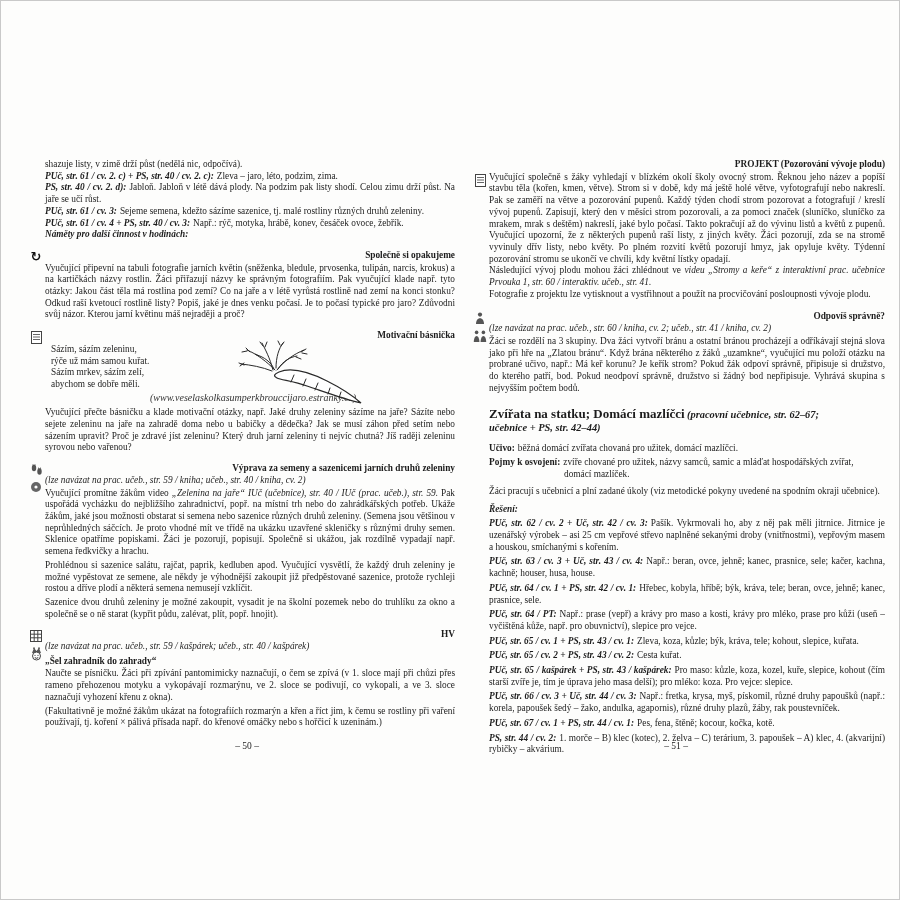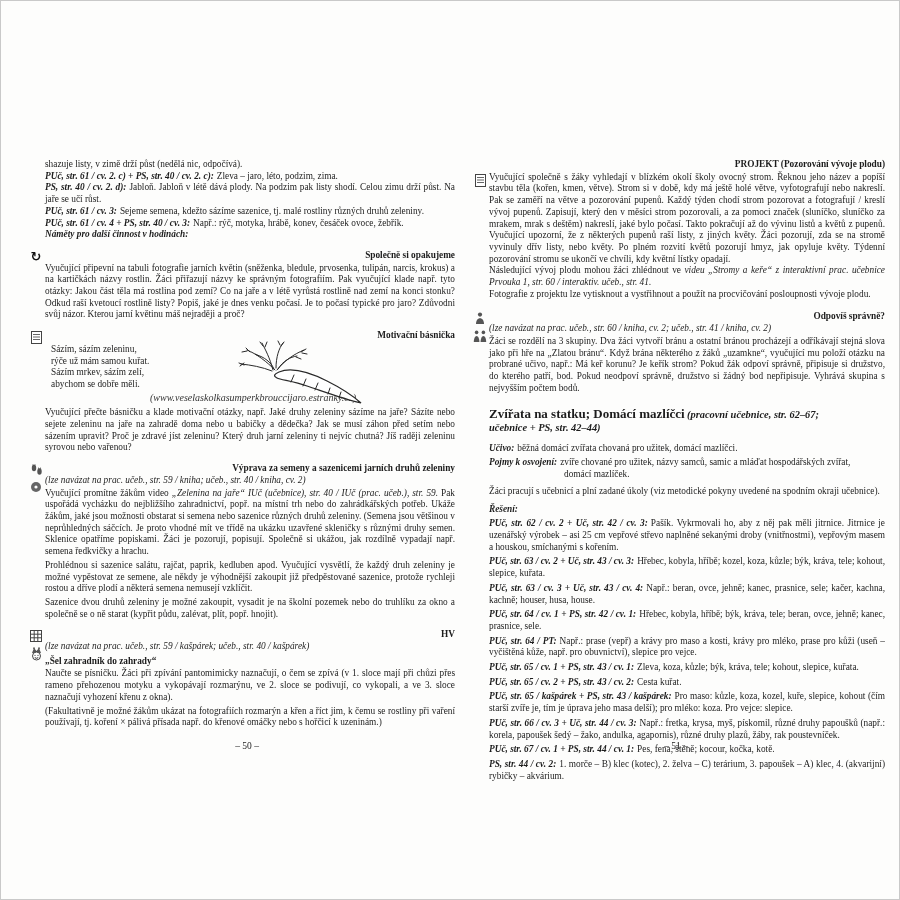--- a/index.html
+++ b/index.html
@@ -24,21 +24,21 @@
   .mt4{margin-top:4px;}
   .song{font-weight:bold;text-align:left;margin-top:3px;}
   .repeat-glyph{font-family:"DejaVu Sans",sans-serif;font-weight:bold;font-size:13px;line-height:12px;color:#111;}
   .pagenum{position:absolute;top:741px;width:60px;text-align:center;font-size:9.5px;}
   #pn-left{left:217px;}
   #pn-right{left:646px;}
   .chapter{margin-top:14px;text-align:left;}
   .ch-title{font-weight:bold;font-size:13px;}
   .ch-ref{font-weight:bold;font-style:italic;font-size:10.4px;}
   .ch-ref2{font-weight:bold;font-style:italic;font-size:10.4px;}
-  .label-bi{font-weight:bold;font-style:italic;margin-right:3px;}
+  .label-bi{font-weight:bold;margin-right:3px;}
   .meta{margin-top:3px;}
   .pojmy2{margin-left:75px;}
   .reseni{font-weight:bold;font-style:italic;margin-top:6px;text-align:left;}
   .sol{margin-top:3px;}
   svg.ic{display:block;}
 </style>
 </head>
 <body>
 
 <div class="page" id="page-left">
@@ -201,21 +201,20 @@
   <p class="meta">
     <span class="label-bi">Pojmy k osvojení:</span><span>zvíře chované pro užitek, názvy samců, samic a mláďat hospodářských zvířat,</span>
   </p>
   <div class="pojmy2">domácí mazlíček.</div>
 
   <p class="meta" style="margin-top:5px">Žáci pracují s učebnicí a plní zadané úkoly (viz metodické pokyny uvedené na spodním okraji učebnice).</p>
 
   <div class="reseni">Řešení:</div>
 
   <p class="sol"><span class="prefix">PUč, str. 62 / cv. 2 + Uč, str. 42 / cv. 3:</span><span>Pašík. Vykrmovali ho, aby z něj pak měli jitrnice. Jitrnice je uzenářský výrobek – asi 25 cm vepřové střevo naplněné sekanými droby (vnitřnostmi), vepřovým masem a houskou, smíchanými s kořením.</span></p>
-  <p class="sol"><span class="prefix">PUč, str. 63 / cv. 2 + Uč, str. 43 / cv. 3:</span><span>Hřebec, kobyla, hříbě; kozel, koza, kůzle; býk, kráva, tele; kohout, slepice, kuřata.</span></p>
   <p class="sol"><span class="prefix">PUč, str. 63 / cv. 3 + Uč, str. 43 / cv. 4:</span><span>Např.: beran, ovce, jehně; kanec, prasnice, sele; kačer, kachna, kachně; houser, husa, house.</span></p>
   <p class="sol"><span class="prefix">PUč, str. 64 / cv. 1 + PS, str. 42 / cv. 1:</span><span>Hřebec, kobyla, hříbě; býk, kráva, tele; beran, ovce, jehně; kanec, prasnice, sele.</span></p>
   <p class="sol"><span class="prefix">PUč, str. 64 / PT:</span><span>Např.: prase (vepř) a krávy pro maso a kosti, krávy pro mléko, prase pro kůži (useň – vyčištěná kůže, např. pro obuvnictví), slepice pro vejce.</span></p>
   <p class="sol"><span class="prefix">PUč, str. 65 / cv. 1 + PS, str. 43 / cv. 1:</span><span>Zleva, koza, kůzle; býk, kráva, tele; kohout, slepice, kuřata.</span></p>
   <p class="sol"><span class="prefix">PUč, str. 65 / cv. 2 + PS, str. 43 / cv. 2:</span><span>Cesta kuřat.</span></p>
   <p class="sol"><span class="prefix">PUč, str. 65 / kašpárek + PS, str. 43 / kašpárek:</span><span>Pro maso: kůzle, koza, kozel, kuře, slepice, kohout (čím starší zvíře je, tím je úprava jeho masa delší); pro mléko: koza. Pro vejce: slepice.</span></p>
   <p class="sol"><span class="prefix">PUč, str. 66 / cv. 3 + Uč, str. 44 / cv. 3:</span><span>Např.: fretka, krysa, myš, pískomil, různé druhy papoušků (např.: korela, papoušek šedý – žako, andulka, agapornis), různé druhy plazů, žáby, rak poustevníček.</span></p>
   <p class="sol"><span class="prefix">PUč, str. 67 / cv. 1 + PS, str. 44 / cv. 1:</span><span>Pes, fena, štěně; kocour, kočka, kotě.</span></p>
   <p class="sol"><span class="prefix">PS, str. 44 / cv. 2:</span><span>1. morče – B) klec (kotec), 2. želva – C) terárium, 3. papoušek – A) klec, 4. (akvarijní) rybičky – akvárium.</span></p>
 

